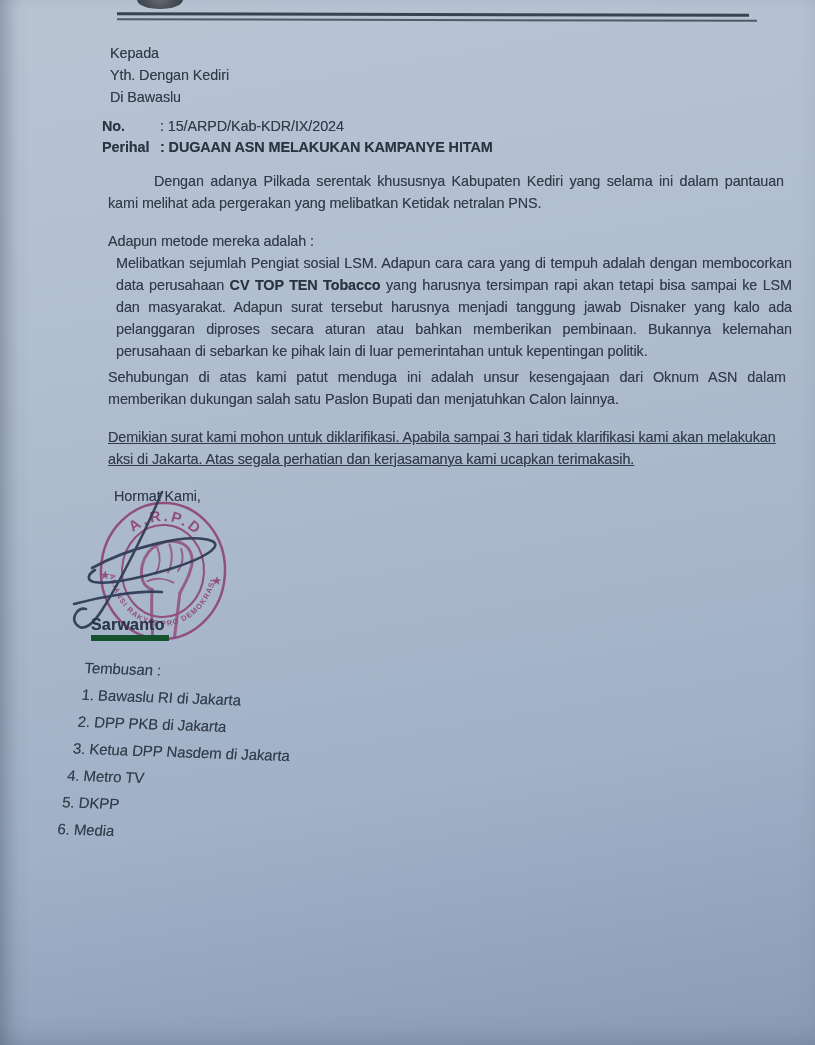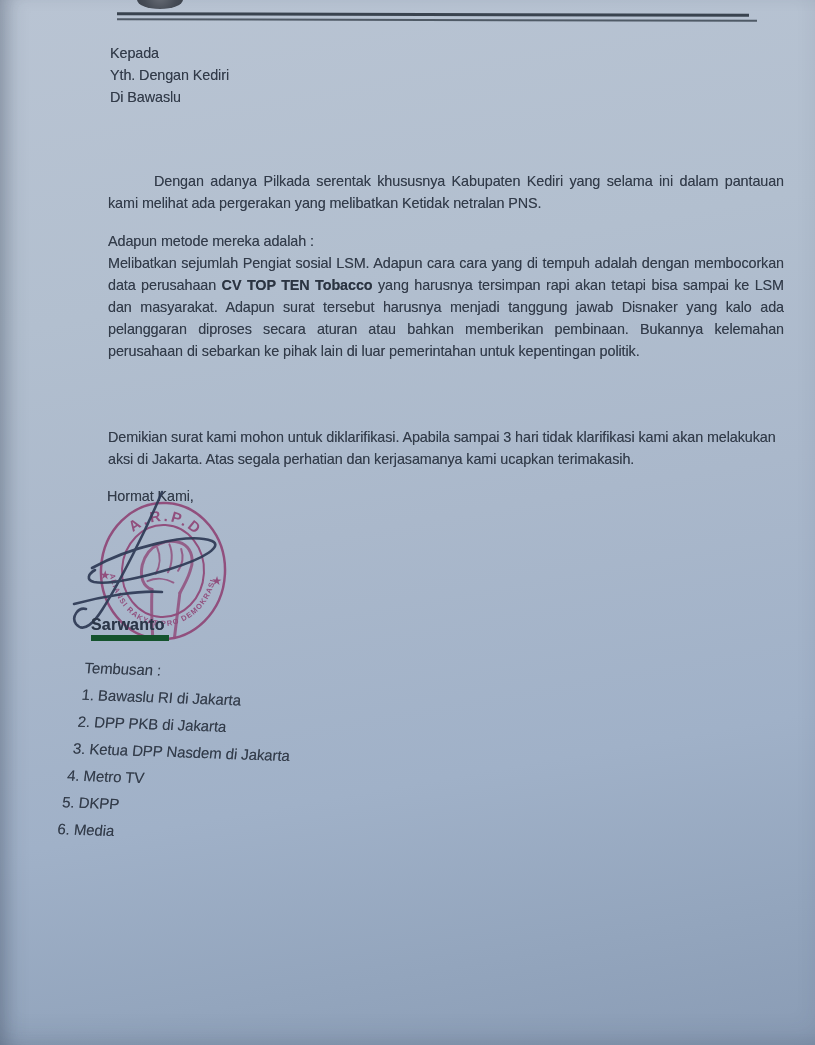--- a/index.html
+++ b/index.html
@@ -27,24 +27,24 @@
   }
   .rule-thick{left:117px;top:13px;width:632px;height:3px;background:#39434f;transform:rotate(.15deg);}
   .rule-thin{left:117px;top:19px;width:640px;height:2px;background:#3d4854;opacity:.85;transform:rotate(.15deg);}
 
   .recipient{left:102px;top:42px;}
   .refs{left:102px;top:116px;line-height:21px;font-size:14.4px;letter-spacing:-.1px;}
   .ref-label{display:inline-block;width:58px;}
 
   .p-open{left:100px;top:170px;width:676px;}
   .method-head{left:100px;top:230px;width:676px;}
-  .method-body{left:100px;top:252px;width:676px;}
+  .method-body{left:108px;top:252px;width:676px;}
   .p-alleg{left:100px;top:366px;width:678px;}
-  .p-close{left:100px;top:426px;width:682px;}
-  .salutation{left:99px;top:485px;}
+  .p-close{left:100px;top:426px;width:682px;text-decoration:underline;}
+  .salutation{left:106px;top:485px;}
 
   .stamp{left:96px;top:498px;transform:rotate(3deg);opacity:.88;}
   .signature{left:62px;top:484px;opacity:.92;}
   .signer{
     left:91px;top:616px;font-size:16px;font-weight:700;color:#2b3648;
     border-bottom:6px solid #14532d;padding:0 4px 1px 0;letter-spacing:.2px;
   }
 
   .tembusan{
     left:86px;top:654px;font-size:15px;line-height:27px;letter-spacing:-.1px;
@@ -68,29 +68,38 @@
   <div class="abs logo-part"></div>
   <div class="abs rule-thick"></div>
   <div class="abs rule-thin"></div>
 
   <div class="abs recipient body-text txt">
     <div>Kepada</div>
     <div>Yth. Dengan Kediri</div>
     <div>Di Bawaslu</div>
   </div>
 
+  <div class="abs refs txt">
+    <div>
+      <span class="ref-label bold">No.</span><span>: 15/ARPD/Kab-KDR/IX/2024</span>
+    </div>
+    <div>
+      <span class="ref-label bold">Perihal</span><span class="bold">: DUGAAN ASN MELAKUKAN KAMPANYE HITAM</span>
+    </div>
+  </div>
 
   <div class="abs method-head body-text txt">Adapun metode mereka adalah :</div>
 
   <div class="abs p-open body-text just indent txt">Dengan adanya Pilkada serentak khususnya Kabupaten Kediri yang selama ini dalam pantauan kami melihat ada pergerakan yang melibatkan Ketidak netralan PNS.</div>
 
   <div class="abs method-body body-text just txt">
     <span>Melibatkan sejumlah Pengiat sosial LSM. Adapun cara cara yang di tempuh adalah dengan membocorkan data perusahaan </span><span class="bold">CV TOP TEN Tobacco</span><span> yang harusnya tersimpan rapi akan tetapi bisa sampai ke LSM dan masyarakat. Adapun surat tersebut harusnya menjadi tanggung jawab Disnaker yang kalo ada pelanggaran diproses secara aturan atau bahkan memberikan pembinaan. Bukannya kelemahan perusahaan di sebarkan ke pihak lain di luar pemerintahan untuk kepentingan politik.</span>
   </div>
 
+  <div class="abs p-alleg body-text just txt">Sehubungan di atas kami patut menduga ini adalah unsur kesengajaan dari Oknum ASN dalam memberikan dukungan salah satu Paslon Bupati dan menjatuhkan Calon lainnya.</div>
 
   <div class="abs p-close body-text txt">Demikian surat kami mohon untuk diklarifikasi. Apabila sampai 3 hari tidak klarifikasi kami akan melakukan aksi di Jakarta. Atas segala perhatian dan kerjasamanya kami ucapkan terimakasih.</div>
 
   <div class="abs salutation body-text txt">Hormat Kami,</div>
 
   <svg class="abs stamp" width="134" height="146" viewBox="0 0 134 146">
     <g stroke="#8e4173" fill="none" stroke-width="2.5">
       <ellipse cx="67" cy="73" rx="62" ry="68"></ellipse>
       <ellipse cx="67" cy="73" rx="41" ry="46" stroke-width="2"></ellipse>
     </g>

